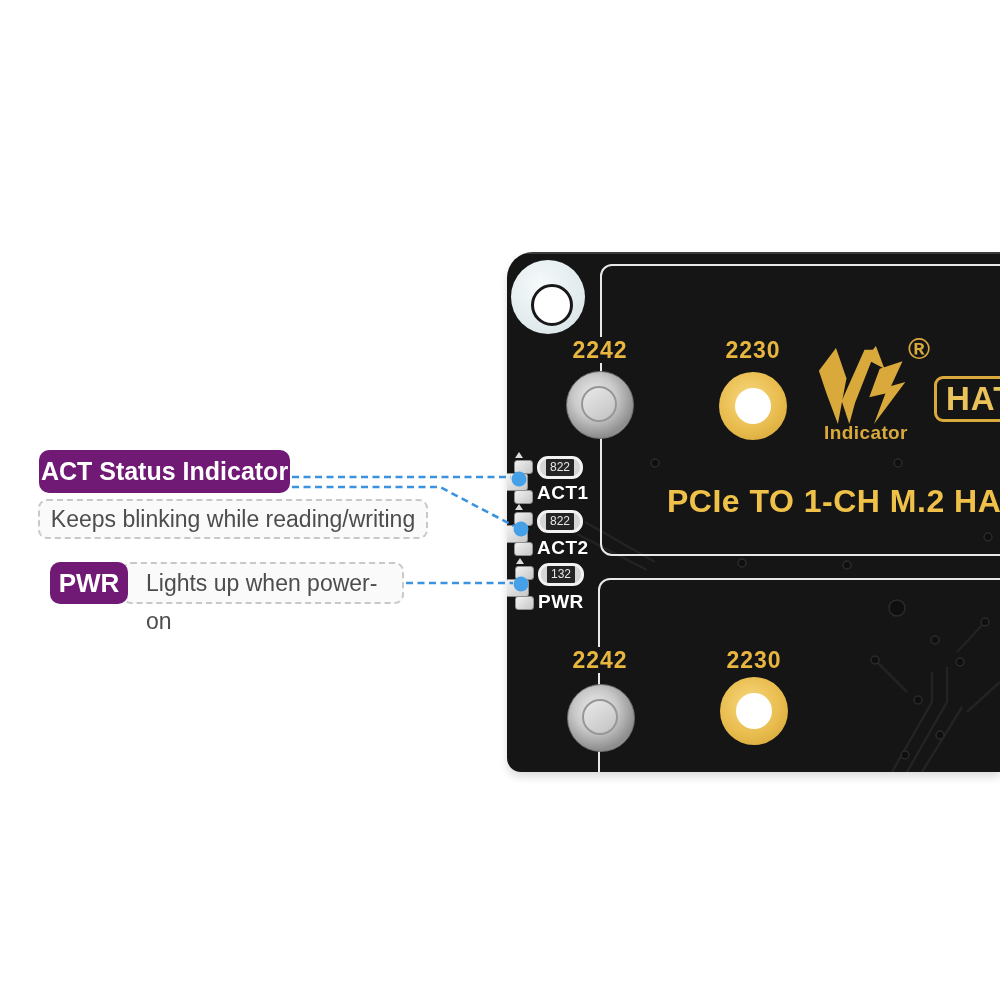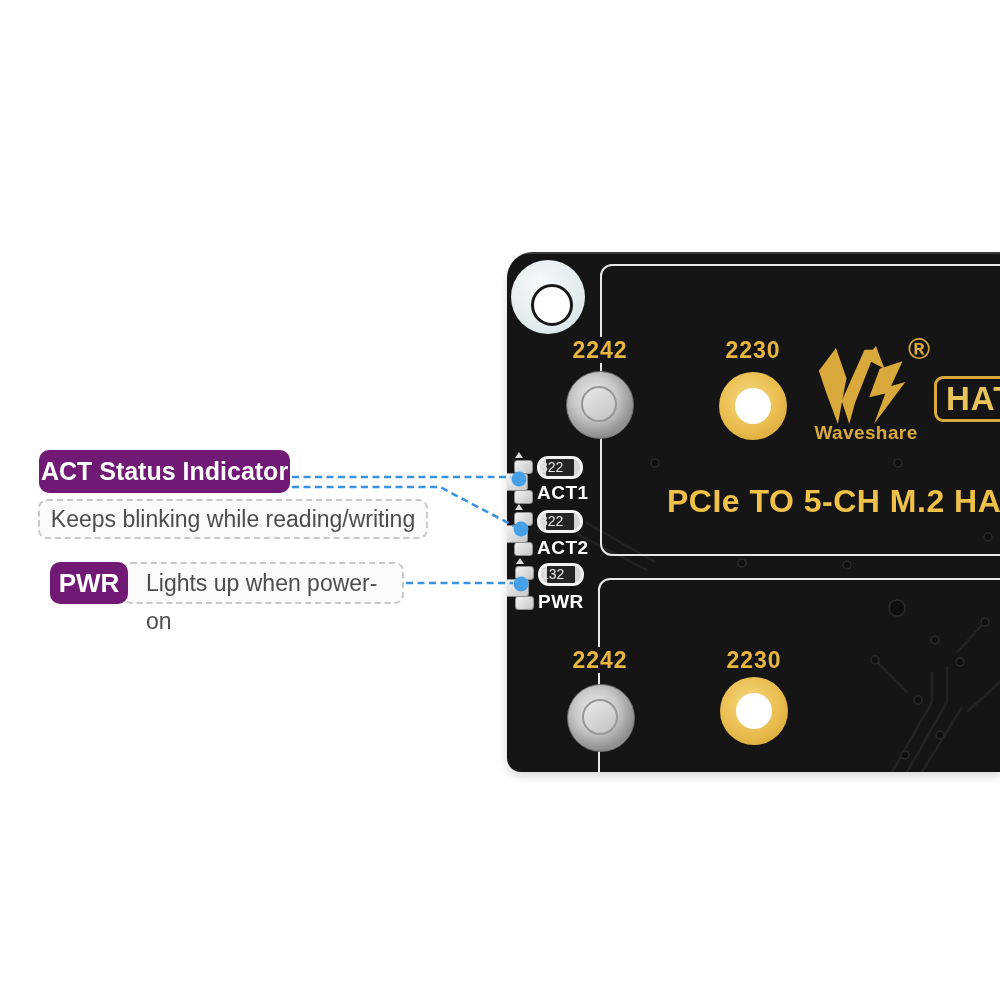--- a/index.html
+++ b/index.html
@@ -59,21 +59,21 @@
          border:1px solid #8f8f8f;border-radius:3px;}
   .led .p1{left:7px;top:0;width:17px;height:12px;}
   .led .p2{left:-3px;top:13px;width:22px;height:16px;}
   .led .p3{left:7px;top:30px;width:17px;height:12px;}
   .led .mark{position:absolute;left:8px;top:-8px;width:0;height:0;
          border-left:4px solid transparent;border-right:4px solid transparent;border-bottom:6px solid #dddddd;}
   .led1{left:0px;top:208px;} .led2{left:0px;top:260px;} .led3{left:1px;top:314px;}
 
   .resistor{position:absolute;width:40px;height:17px;border:3px solid #f2f2f2;border-radius:11px;
          background:linear-gradient(90deg,#d6d6d6 0 6px,#242424 6px calc(100% - 6px),#d6d6d6 calc(100% - 6px));
-         color:#e8e8e8;font-size:14px;line-height:17px;}
+         color:#e8e8e8;font-size:12px;text-align:center;line-height:17px;}
   .res1{left:30px;top:204px;} .res2{left:30px;top:258px;} .res3{left:31px;top:311px;}
 
   .led-label{position:absolute;color:#ffffff;font-size:19px;font-weight:bold;letter-spacing:0.5px;}
   .ll1{left:30px;top:230px;} .ll2{left:30px;top:285px;} .ll3{left:31px;top:339px;}
 
   .traces{position:absolute;left:0;top:0;width:493px;height:520px;}
 
   
   .callout-blue{position:absolute;background:#701a75;border-radius:10px;color:#ffffff;}
   .co-act-label{left:39px;top:450px;width:251px;height:43px;font-size:25px;font-weight:600;
@@ -153,26 +153,26 @@
     <div class="brand-block">
       <svg class="brand-logo" viewBox="0 0 100 84">
         <g fill="#d9a93c">
           <polygon points="2,28 20,4 31,36 22,84 10,52"></polygon>
           <polygon points="26,60 50,6 62,6 40,62 34,84"></polygon>
           <polygon points="44,24 62,2 71,26 56,18"></polygon>
           <polygon points="66,26 90,18 78,44 93,40 60,84 72,52 55,56"></polygon>
         </g>
       </svg>
       <span class="brand-reg">®</span>
-      <div class="brand-name">Waveshare</div>
+      <div class="brand-name">Indicator</div>
     </div>
 
     <div class="hat-badge">HAT</div>
 
-    <div class="pcie-title">PCIe TO 5-CH M.2 HA</div>
+    <div class="pcie-title">PCIe TO 1-CH M.2 HA</div>
 
     <div class="led led1">
       <div class="mark"></div>
       <div class="pad p1"></div>
       <div class="pad p2"></div>
       <div class="pad p3"></div>
     </div>
     <div class="led led2">
       <div class="mark"></div>
       <div class="pad p1"></div>

